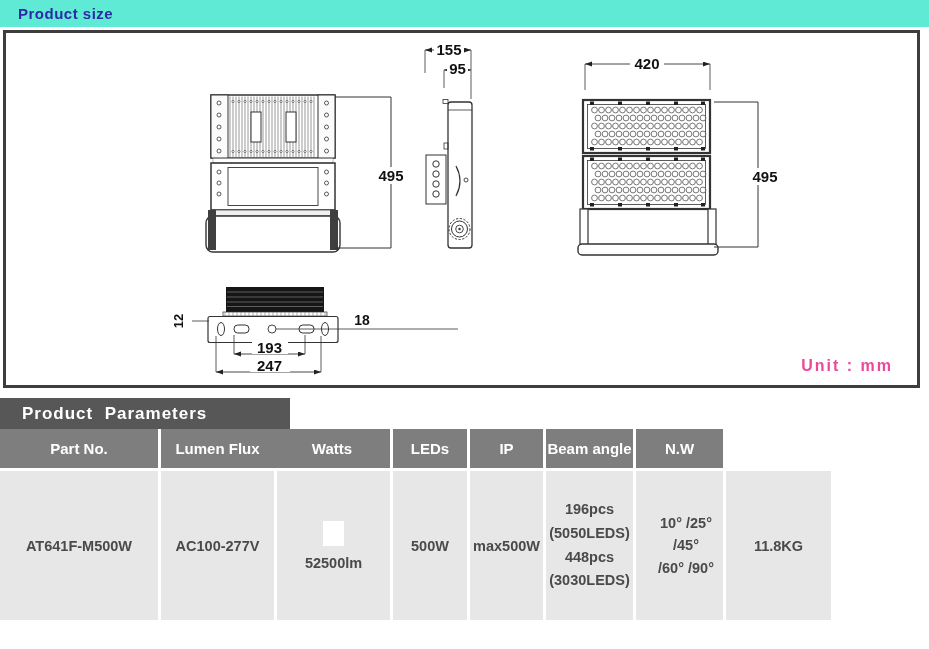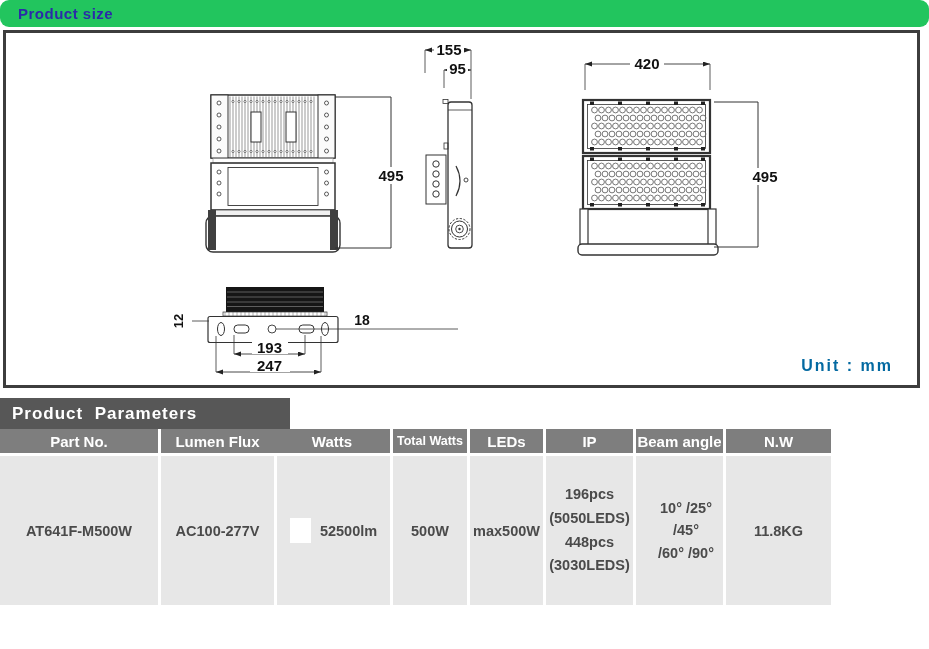--- a/index.html
+++ b/index.html
@@ -1,41 +1,41 @@
 <!DOCTYPE html>
 <html><head>
 <meta charset="utf-8">
 <style>
   * { box-sizing: border-box; margin: 0; padding: 0; }
   html,body { width: 929px; height: 649px; background:#fff; font-family:"Liberation Sans",sans-serif; position:relative; overflow:hidden; }
 
-  .topbar { position:absolute; left:0; top:0; width:929px; height:27px; background:#22c55e; display:flex; align-items:center;border-radius:9px; }
+  .topbar { position:absolute; left:0; top:0; width:929px; height:27px; background:#5eead4; display:flex; align-items:center; }
   .topbar span { padding-left:18px; font-size:15px; font-weight:bold; color:#2b2ba8; letter-spacing:.5px; white-space:pre; }
 
   .drawbox { position:absolute; left:3px; top:30px; width:917px; height:358px; border:3px solid #3d3d3d; background:#fff; }
   .drawbox svg { display:block; width:911px; height:352px; }
   svg text { font-family:"Liberation Sans",sans-serif; font-weight:bold; fill:#111; }
-  .unit-label { position:absolute; right:24px; bottom:10px; font-size:16px; font-weight:bold; color:#0369a1; letter-spacing:2px; white-space:pre; }
+  .unit-label { position:absolute; right:24px; bottom:10px; font-size:16px; font-weight:bold; color:#ec4899; letter-spacing:2px; white-space:pre; }
 
   .param-bar { position:absolute; left:0; top:398px; width:290px; height:31px; background:#575757; display:flex; align-items:center; }
-  .param-bar span { padding-left:12px; font-size:17px; font-weight:bold; color:#fff; letter-spacing:1px; white-space:pre; }
+  .param-bar span { padding-left:12px; font-size:17px; font-weight:bold; color:#fff; letter-spacing:1px; white-space:pre;margin-left:10px; }
 
   .ptable { position:absolute; left:0; top:429px; width:929px; }
   .trow { display:grid; grid-template-columns:158px 116px 116px 77px 76px 90px 90px 108px 98px; }
-  .thead .cell { height:24px; background:#7e7e7e; color:#fff; font-weight:bold; font-size:15px;
+  .thead .cell { height:39px; background:#7e7e7e; color:#fff; font-weight:bold; font-size:15px;
                  display:flex; align-items:center; justify-content:center; border-left:3px solid #fff; white-space:pre; }
   .thead .cell:first-child { border-left:none; }
   .thead .cell.no-div { border-left:none; }
   .thead .small { font-size:12.5px; }
   .tbody .cell { height:152px; background:#e7e7e7; color:#4a4a4a; font-weight:bold; font-size:14.5px;
                  display:flex; flex-direction:column; align-items:center; justify-content:center;
                  border-left:3px solid #fff; border-top:3px solid #fff; text-align:center; }
   .tbody .cell:first-child { border-left:none; }
   .cell-partno { font-size:15px; }
-  .cell-lumen-inner { display:flex; align-items:center; gap:9px; }
+  .cell-lumen-inner { display:flex; flex-direction:column; align-items:center; gap:9px; }
   .swatch { width:21px; height:25px; background:#fff; display:inline-block; }
   .cell-leds { font-size:13.5px; line-height:1.65; }
   .cell-beam { align-items:flex-start; padding-left:13px; font-size:12.5px; line-height:1.55; text-align:left; }
   .cell-nw, .cell-maxw, .cell-watts { font-size:13.5px; }
 </style>
 </head>
 <body>
 
 <div class="topbar">
   <span>Product size</span>
@@ -447,21 +447,20 @@
 
 <div class="param-bar">
   <span>Product  Parameters</span>
 </div>
 
 <div class="ptable">
   <div class="trow thead">
     <div class="cell">Part No.</div>
     <div class="cell">Lumen Flux</div>
     <div class="cell no-div">Watts</div>
-    <div class="cell small">Total Watts</div>
     <div class="cell">LEDs</div>
     <div class="cell">IP</div>
     <div class="cell">Beam angle</div>
     <div class="cell">N.W</div>
   </div>
   <div class="trow tbody">
     <div class="cell cell-partno">AT641F-M500W</div>
     <div class="cell">AC100-277V</div>
     <div class="cell">
       <span class="cell-lumen-inner">

